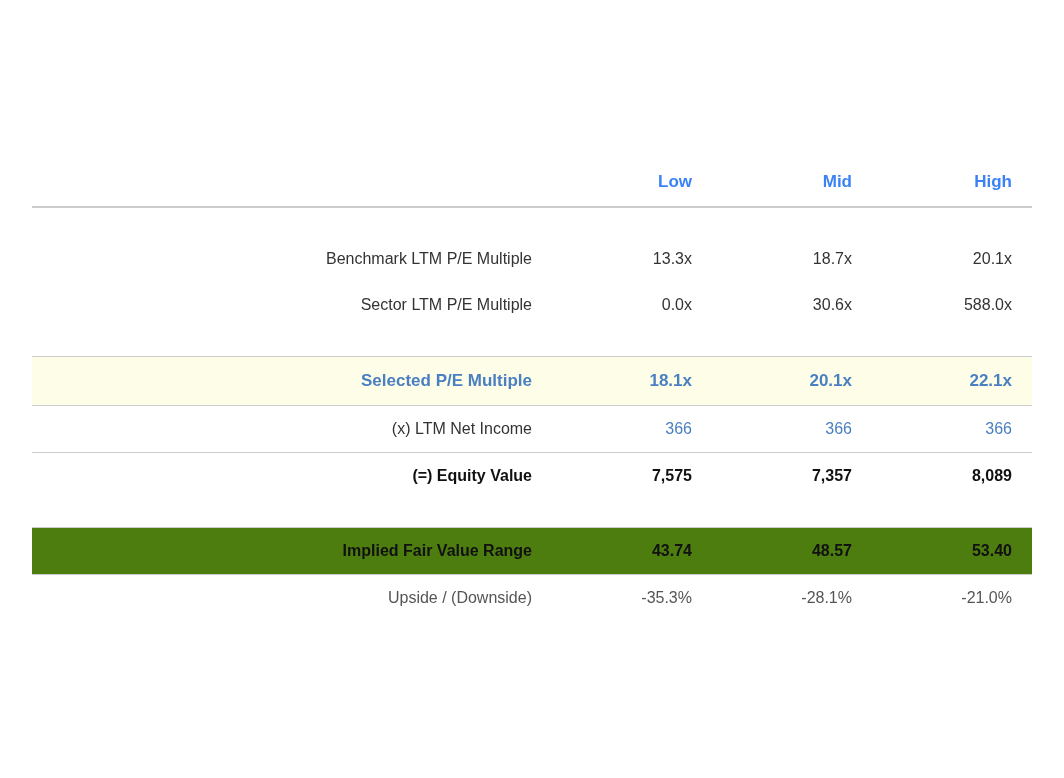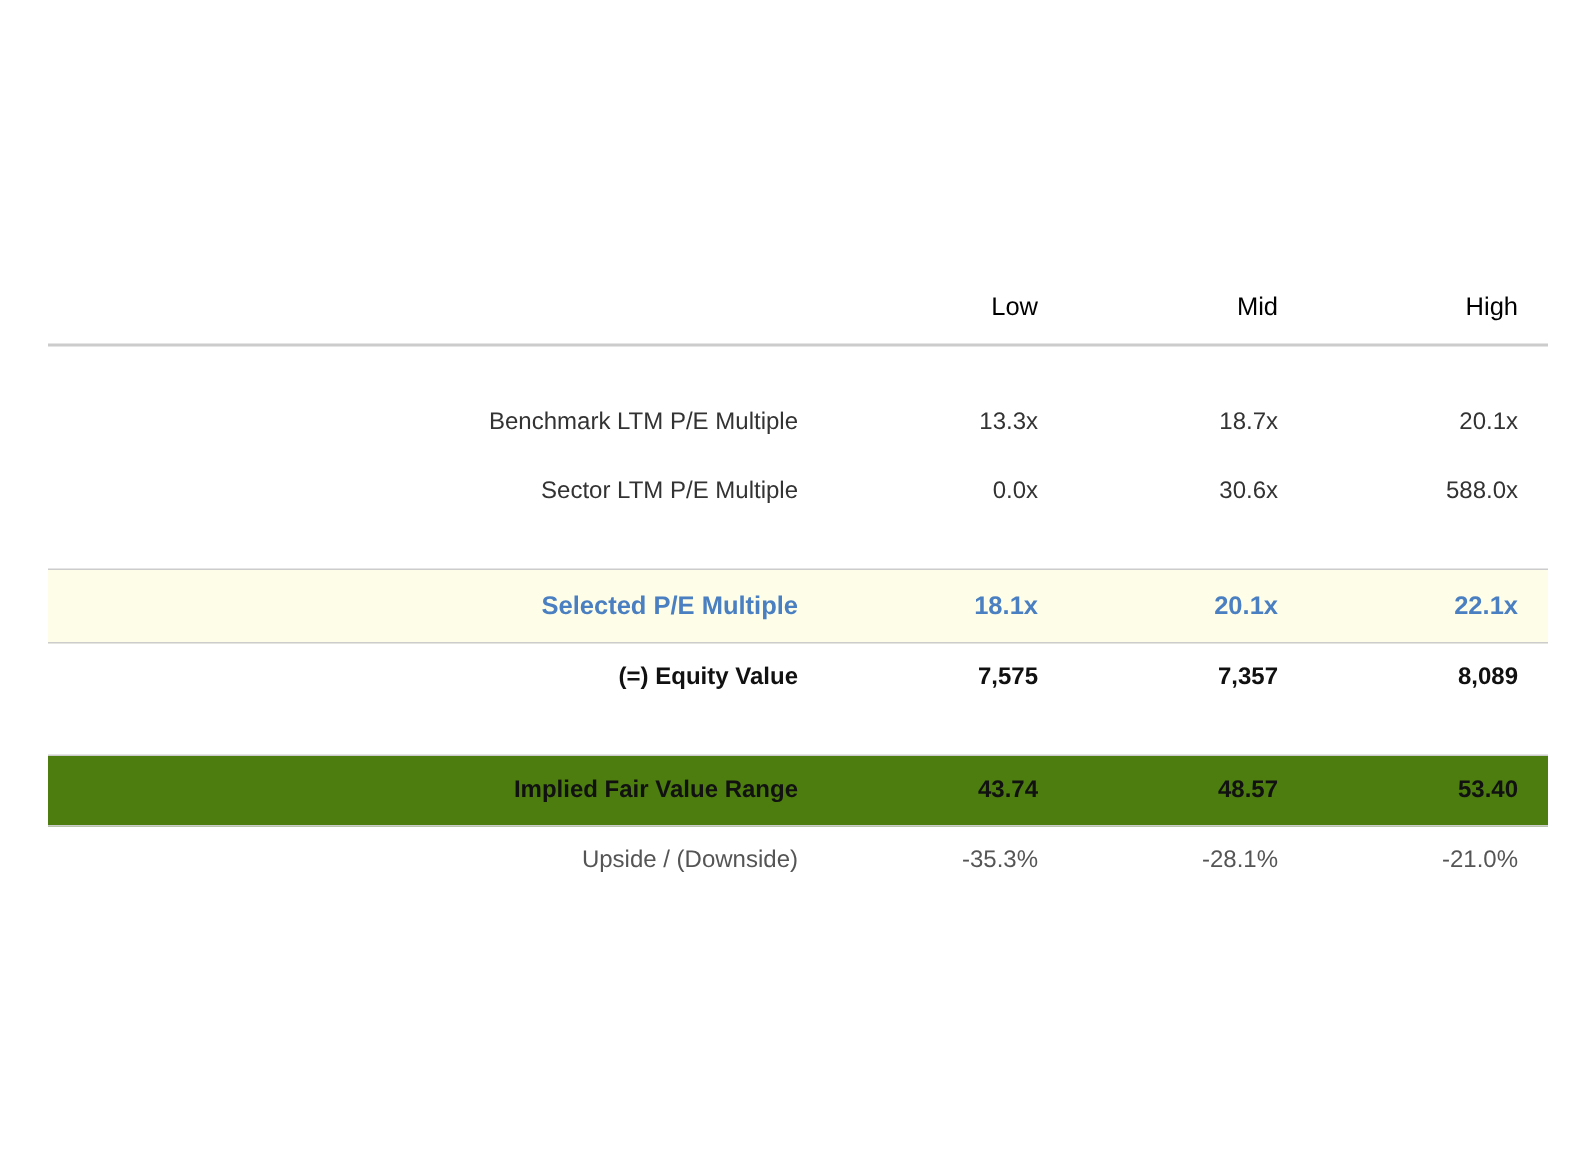--- a/index.html
+++ b/index.html
@@ -31,23 +31,23 @@
     }
 
     col.label-col {
       width: 52%;
     }
     col.value-col {
       width: 16%;
     }
 
     thead th {
-      font-weight: 400;
+      font-weight: 700;
       font-size: 17px;
-      color: #000000;
+      color: #3b82f6;
       padding: 14px 20px;
       text-align: right;
       border-bottom: 2px solid #ccc;
     }
 
     thead th.label-header {
       text-align: left;
     }
 
     tbody tr td {
@@ -147,20 +147,26 @@
         <td colspan="4"></td>
       </tr>
 
       <tr class="highlight-row row-separator-top row-separator-bottom">
         <td class="label-cell bold-blue">Selected P/E Multiple</td>
         <td class="bold-blue">18.1x</td>
         <td class="bold-blue">20.1x</td>
         <td class="bold-blue">22.1x</td>
       </tr>
 
+      <tr>
+        <td class="label-cell">(x) LTM Net Income</td>
+        <td class="blue-text">366</td>
+        <td class="blue-text">366</td>
+        <td class="blue-text">366</td>
+      </tr>
 
       <tr class="row-separator-top">
         <td class="label-cell bold-text">(=) Equity Value</td>
         <td class="bold-text">7,575</td>
         <td class="bold-text">7,357</td>
         <td class="bold-text">8,089</td>
       </tr>
 
 
       <tr class="spacer-row">

